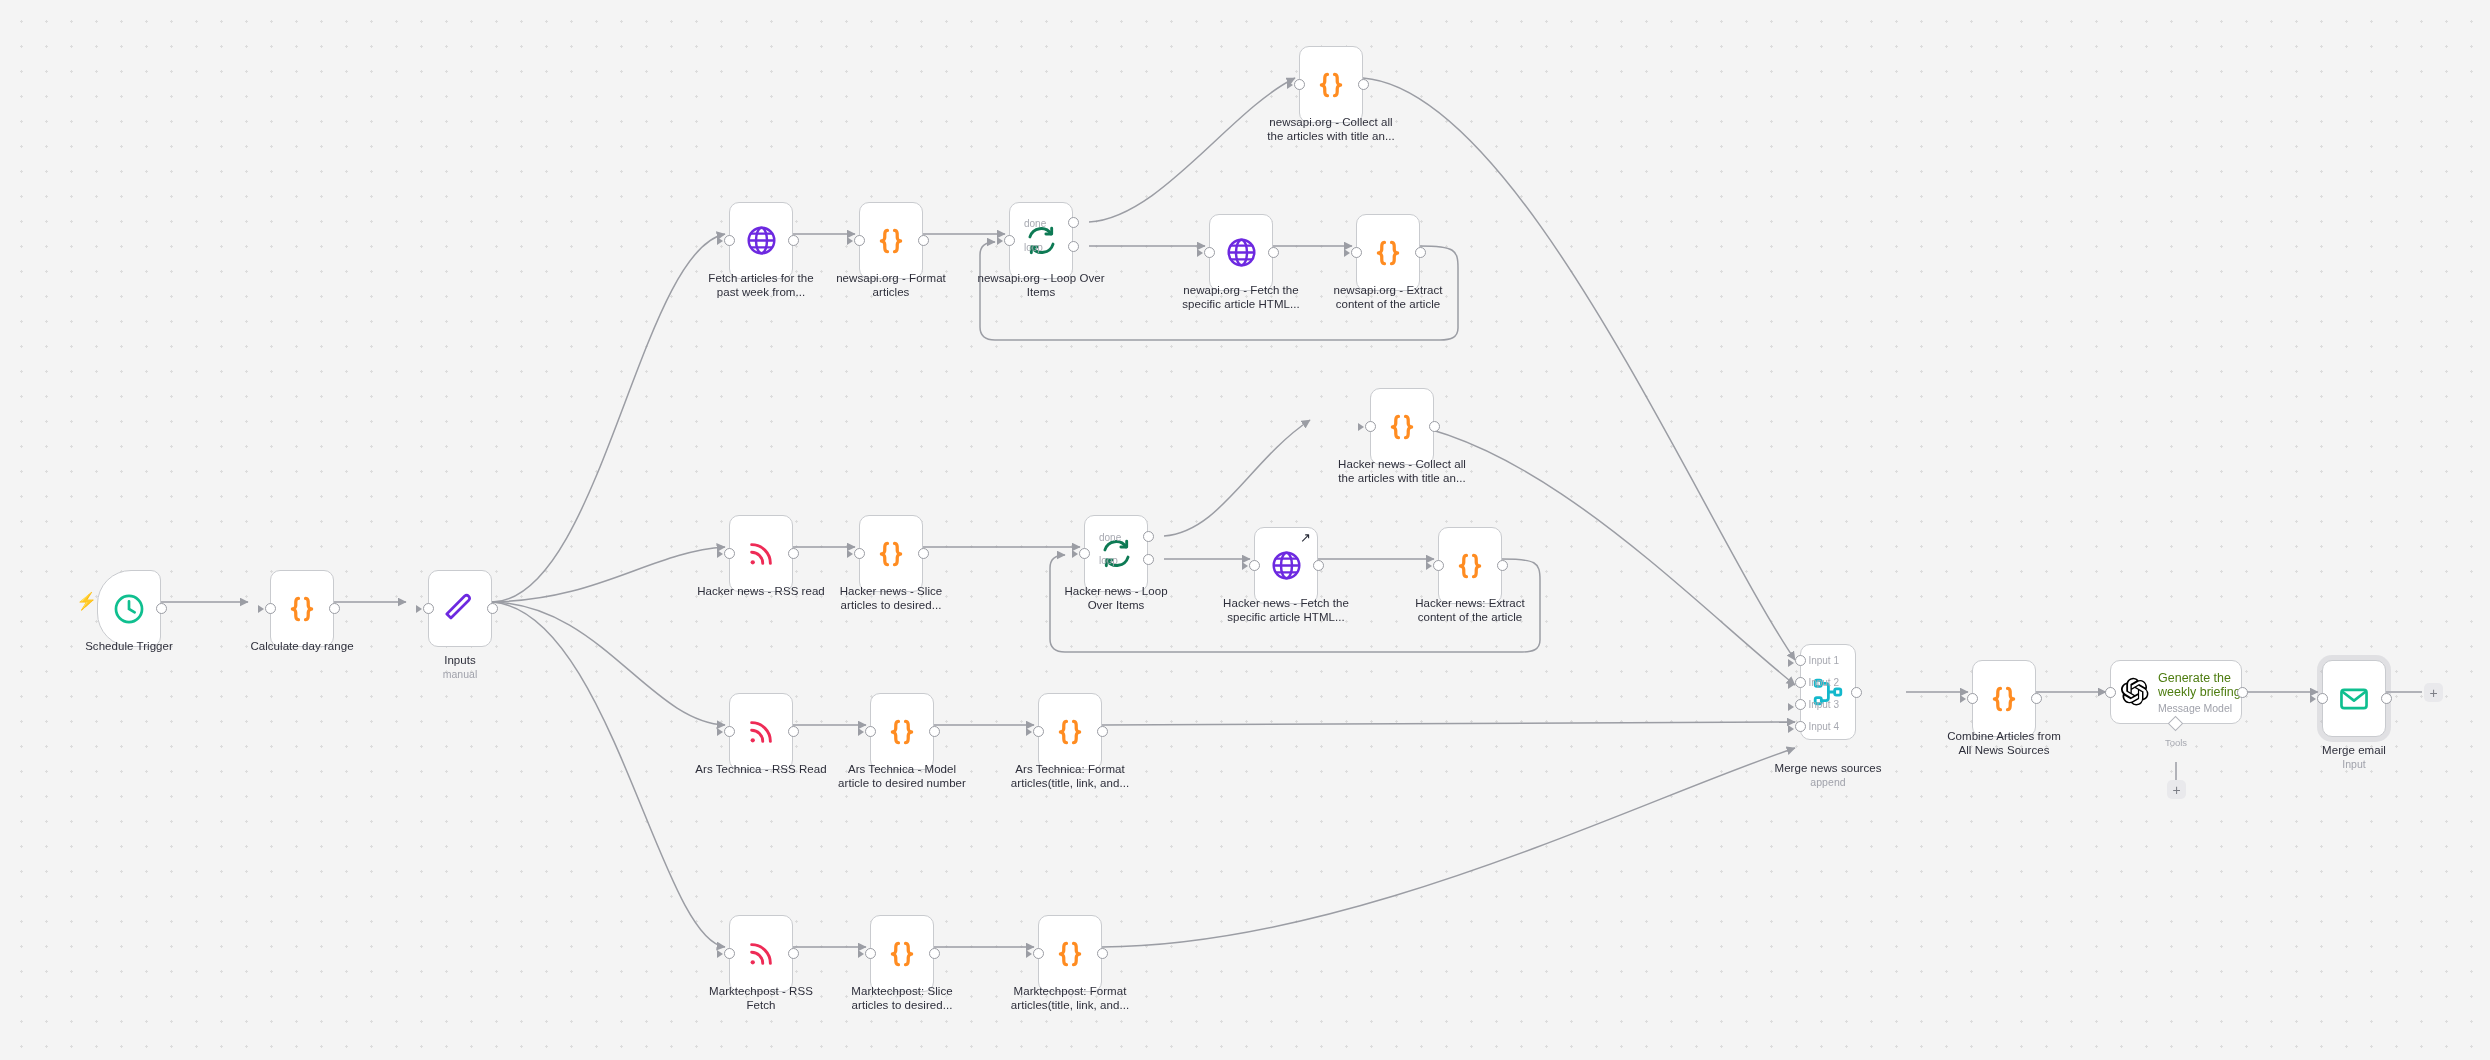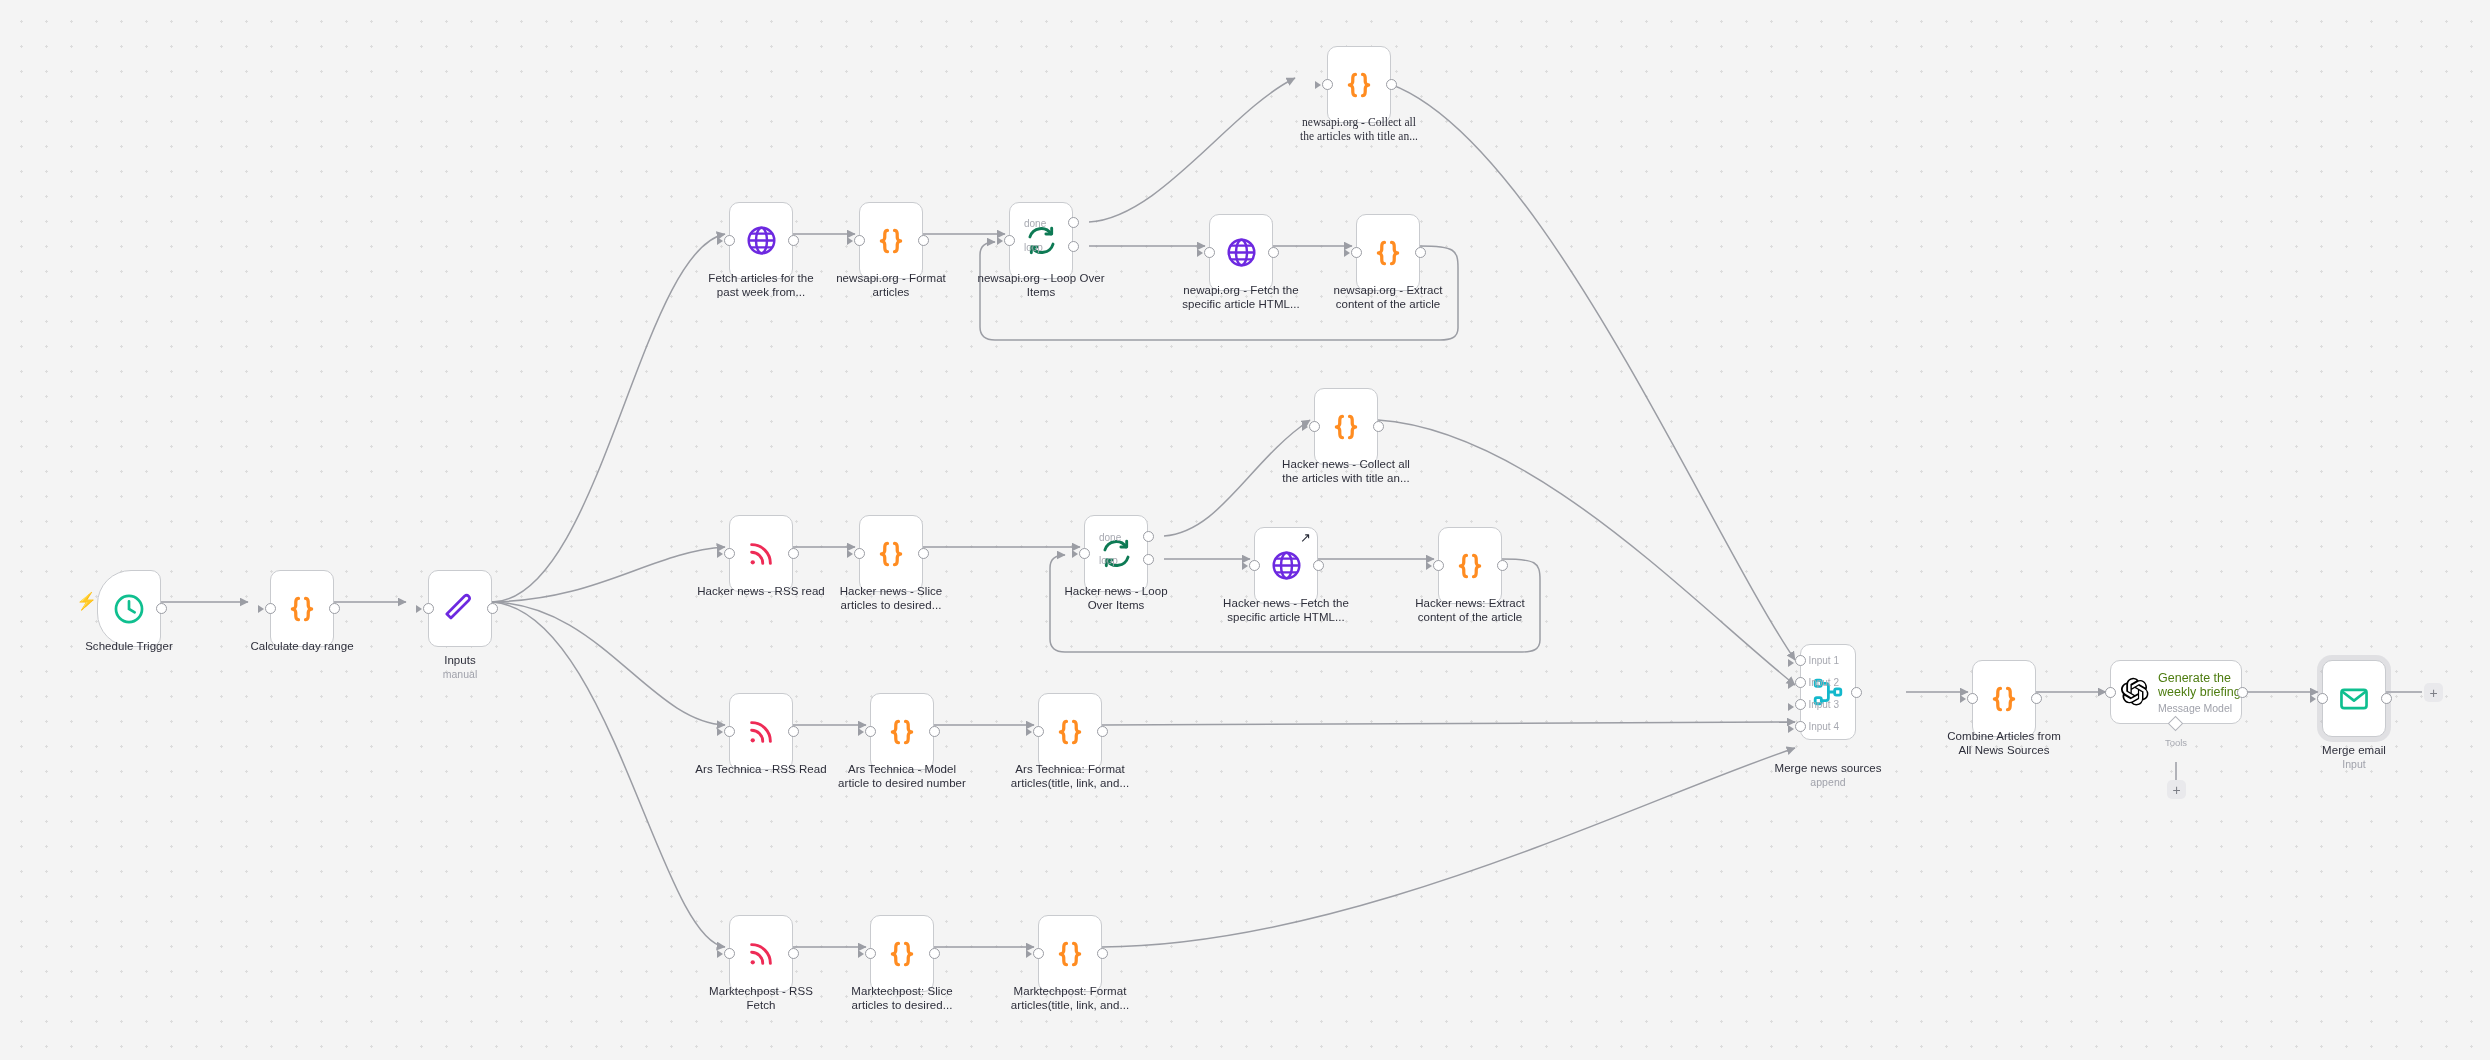--- a/index.html
+++ b/index.html
@@ -329,21 +329,21 @@
       <div class="port in"></div>
       <div class="port" style="right:-6.5px; top:14px;"></div>
       <div class="plabel right" style="top:15px;">done</div>
       <div class="port" style="right:-6.5px; top:38px;"></div>
       <div class="plabel right" style="top:39px;">loop</div>
     </div>
     <div class="caption">newsapi.org - Loop Over
 Items</div>
   </div>
 
-  <div class="node" style="left:1327px; top:46px;font-family:Liberation Serif, serif;">
+  <div class="node" style="left:1299px; top:46px;">
     <div class="nbox">
       <svg class="icon" width="34" height="34" viewBox="0 0 24 24" fill="none" stroke="#ff8c21" stroke-width="2.3" stroke-linecap="round" stroke-linejoin="round">
         <path d="M9.5 4.5C7.3 4.5 7.6 7 7.6 9.3c0 1.6-1 2.7-2.4 2.7 1.4 0 2.4 1.1 2.4 2.7 0 2.3-.3 4.8 1.9 4.8"></path>
         <path d="M14.5 4.5c2.2 0 1.9 2.5 1.9 4.8 0 1.6 1 2.7 2.4 2.7-1.4 0-2.4 1.1-2.4 2.7 0 2.3.3 4.8-1.9 4.8"></path>
       </svg>
       <div class="arrowIn"></div>
       <div class="port in"></div>
       <div class="port out"></div>
     </div>
     <div class="caption w190">newsapi.org - Collect all
@@ -419,21 +419,21 @@
       <div class="port in"></div>
       <div class="port" style="right:-6.5px; top:15px;"></div>
       <div class="plabel right" style="top:16px;">done</div>
       <div class="port" style="right:-6.5px; top:38px;"></div>
       <div class="plabel right" style="top:39px;">loop</div>
     </div>
     <div class="caption">Hacker news - Loop
 Over Items</div>
   </div>
 
-  <div class="node" style="left:1314px; top:388px;">
+  <div class="node" style="left:1370px; top:388px;">
     <div class="nbox">
       <svg class="icon" width="34" height="34" viewBox="0 0 24 24" fill="none" stroke="#ff8c21" stroke-width="2.3" stroke-linecap="round" stroke-linejoin="round">
         <path d="M9.5 4.5C7.3 4.5 7.6 7 7.6 9.3c0 1.6-1 2.7-2.4 2.7 1.4 0 2.4 1.1 2.4 2.7 0 2.3-.3 4.8 1.9 4.8"></path>
         <path d="M14.5 4.5c2.2 0 1.9 2.5 1.9 4.8 0 1.6 1 2.7 2.4 2.7-1.4 0-2.4 1.1-2.4 2.7 0 2.3.3 4.8-1.9 4.8"></path>
       </svg>
       <div class="arrowIn"></div>
       <div class="port in"></div>
       <div class="port out"></div>
     </div>
     <div class="caption w190">Hacker news - Collect all

